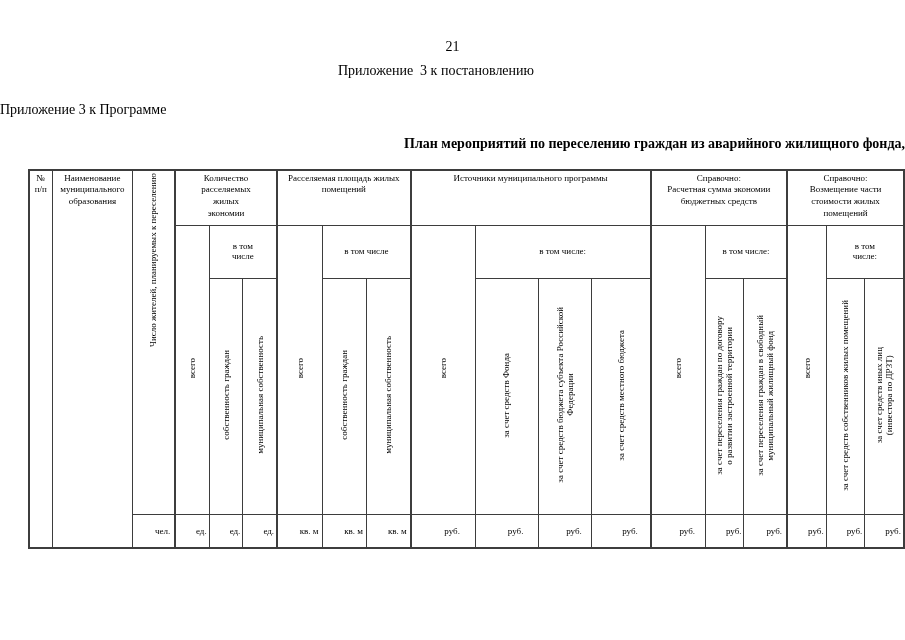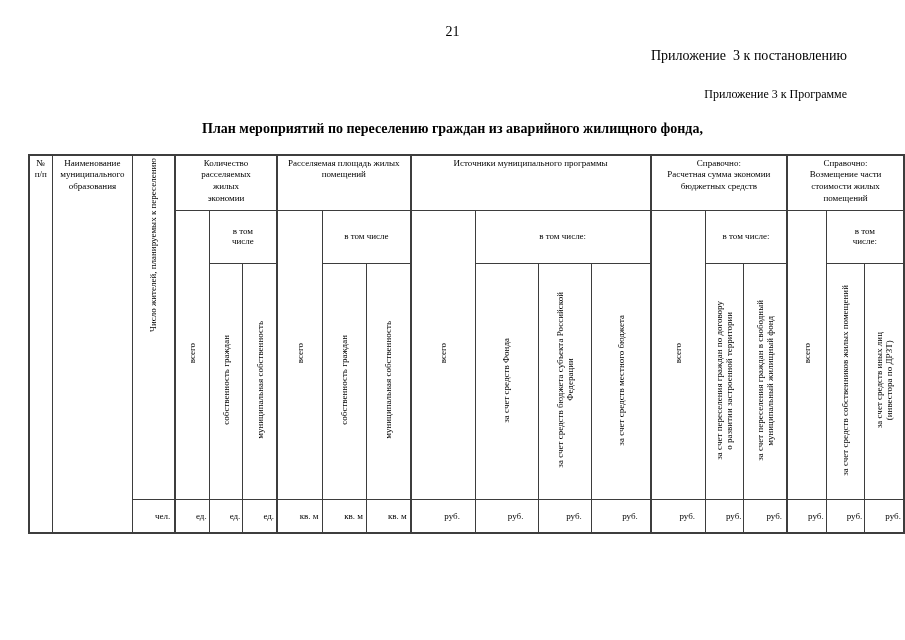--- a/index.html
+++ b/index.html
@@ -1,27 +1,27 @@
 <!DOCTYPE html>
 <html><head>
 <meta charset="utf-8">
 <style>
   html,body{margin:0;padding:0;background:#fff;}
   body{
     width:905px;height:640px;overflow:hidden;position:relative;
     font-family:"Liberation Serif","DejaVu Serif",serif;color:#000;
     -webkit-font-smoothing:antialiased;
   }
-  .page-number{ text-align:center; padding-top:24px; font-size:14px; }
-  .appendix-block{ text-align:right; padding-right:58px; margin-top:8px;
+  .page-number{ text-align:center; padding-top:39px; font-size:14px; }
+  .appendix-block{ text-align:center; padding-right:58px; margin-top:8px;
     font-size:14px; line-height:15.5px;margin-left:25px; }
   .appendix-block div{ white-space:pre-wrap; }
-  .appendix-program{ text-align:right; padding-right:58px; margin-top:23px;
-    font-size:12px; line-height:15.5px; }
-  .doc-title{ text-align:center; margin-top:19px; font-weight:bold;
+  .appendix-program{ padding-right:58px; margin-top:23px;
+    font-size:14px; line-height:15.5px; }
+  .doc-title{ text-align:right; margin-top:19px; font-weight:bold;
     font-size:14px; line-height:16.5px; }
 
   table.plan{
     border-collapse:collapse; table-layout:fixed;
     margin:16px 0 0 28px;
     font-size:9px; line-height:1.15;
   }
   table.plan{ border:2px solid #3d3d3d; }
   table.plan th, table.plan td{
     border:1px solid #3d3d3d; font-weight:normal; padding:1px 2px;

